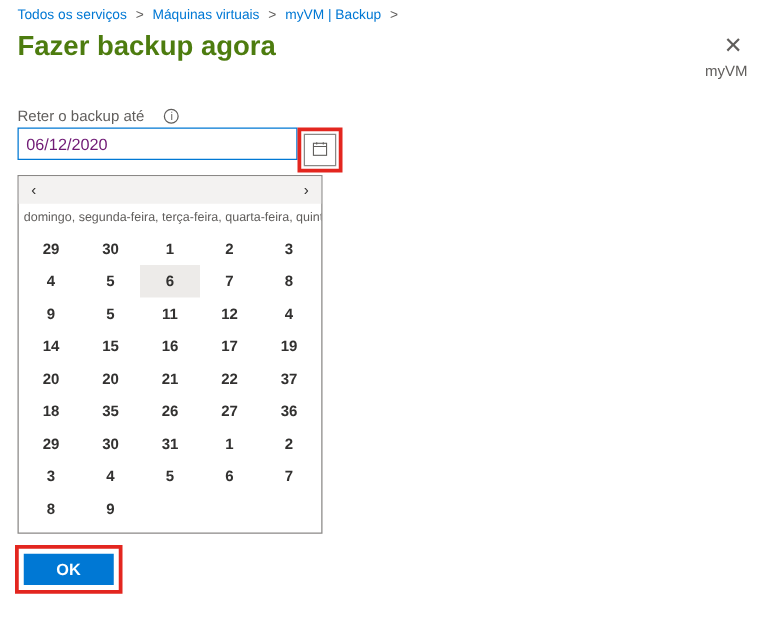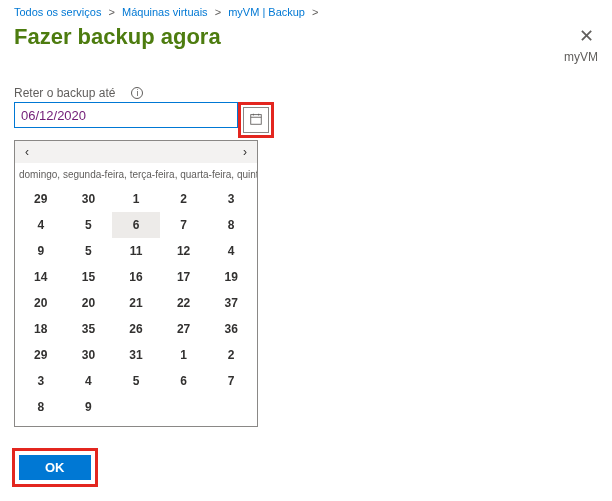--- a/index.html
+++ b/index.html
@@ -131,21 +131,21 @@
     padding: 6px 0;
     cursor: pointer;
     color: #323130;
   }
   .cal-cell.selected {
     background: #edebe9;
   }
   .footer {
     position: absolute;
     left: 12px;
-    bottom: 14px;
+    bottom: 26px;
     margin-top: 43px;
   }
   .ok-wrap {
     border: 3px solid #e3261f;
     padding: 4px;
     display: inline-block;
   }
   .ok-btn {
     background: #0078d4;
     color: #fff;

